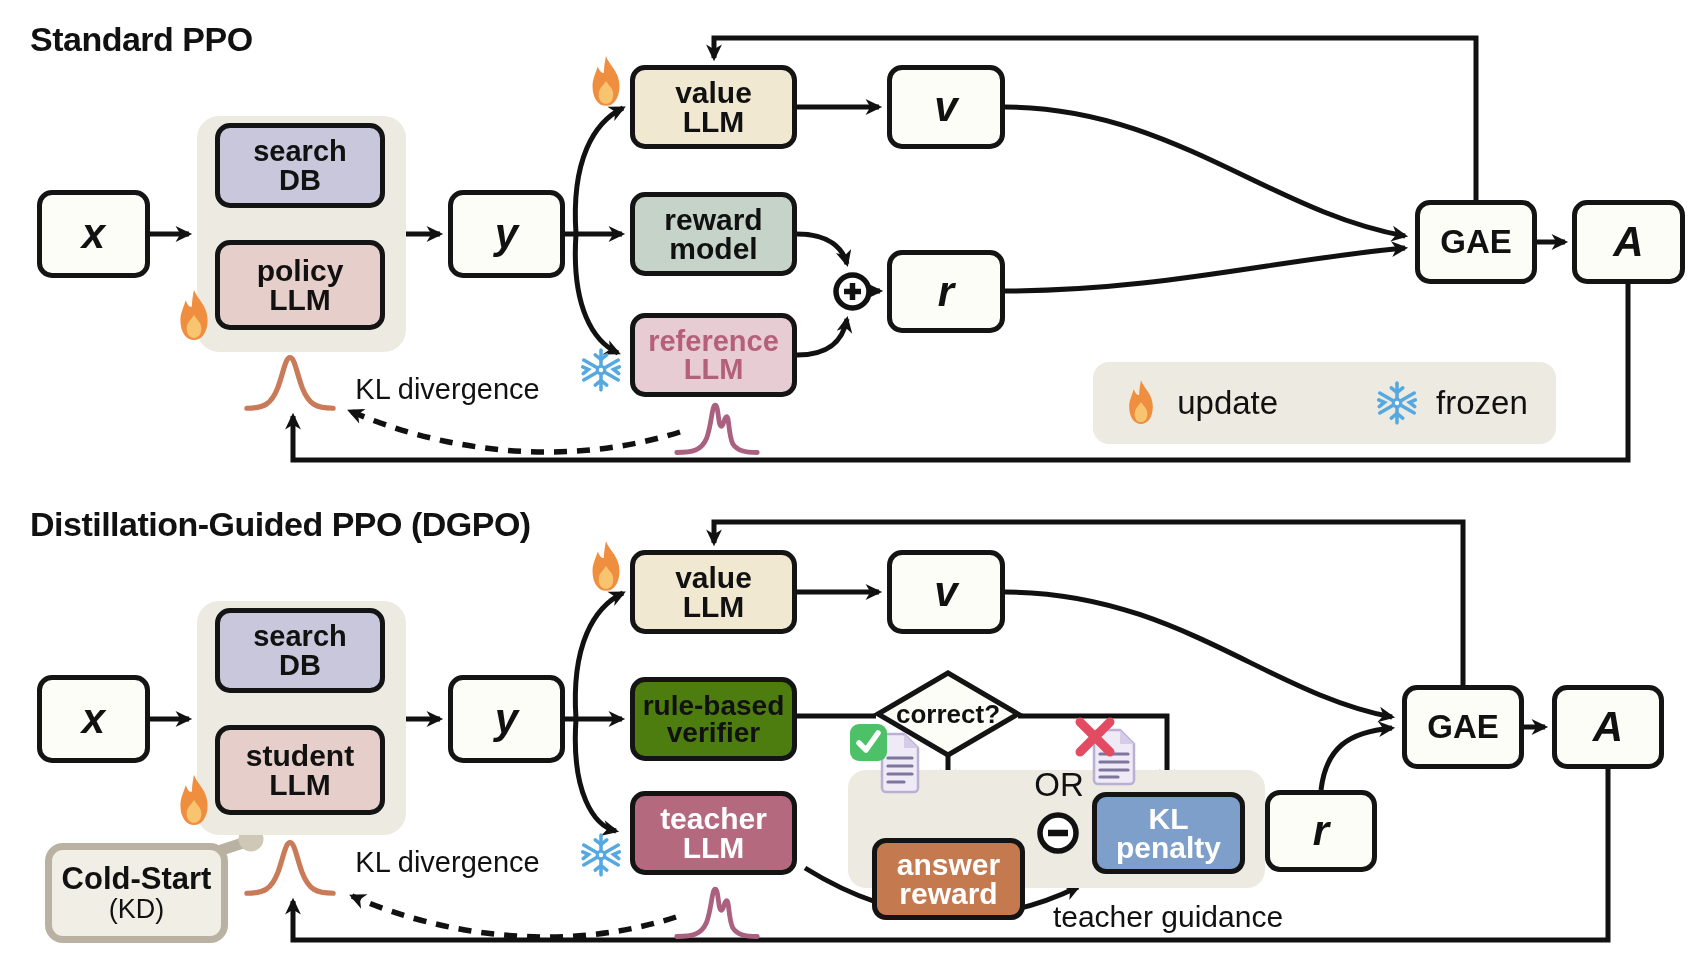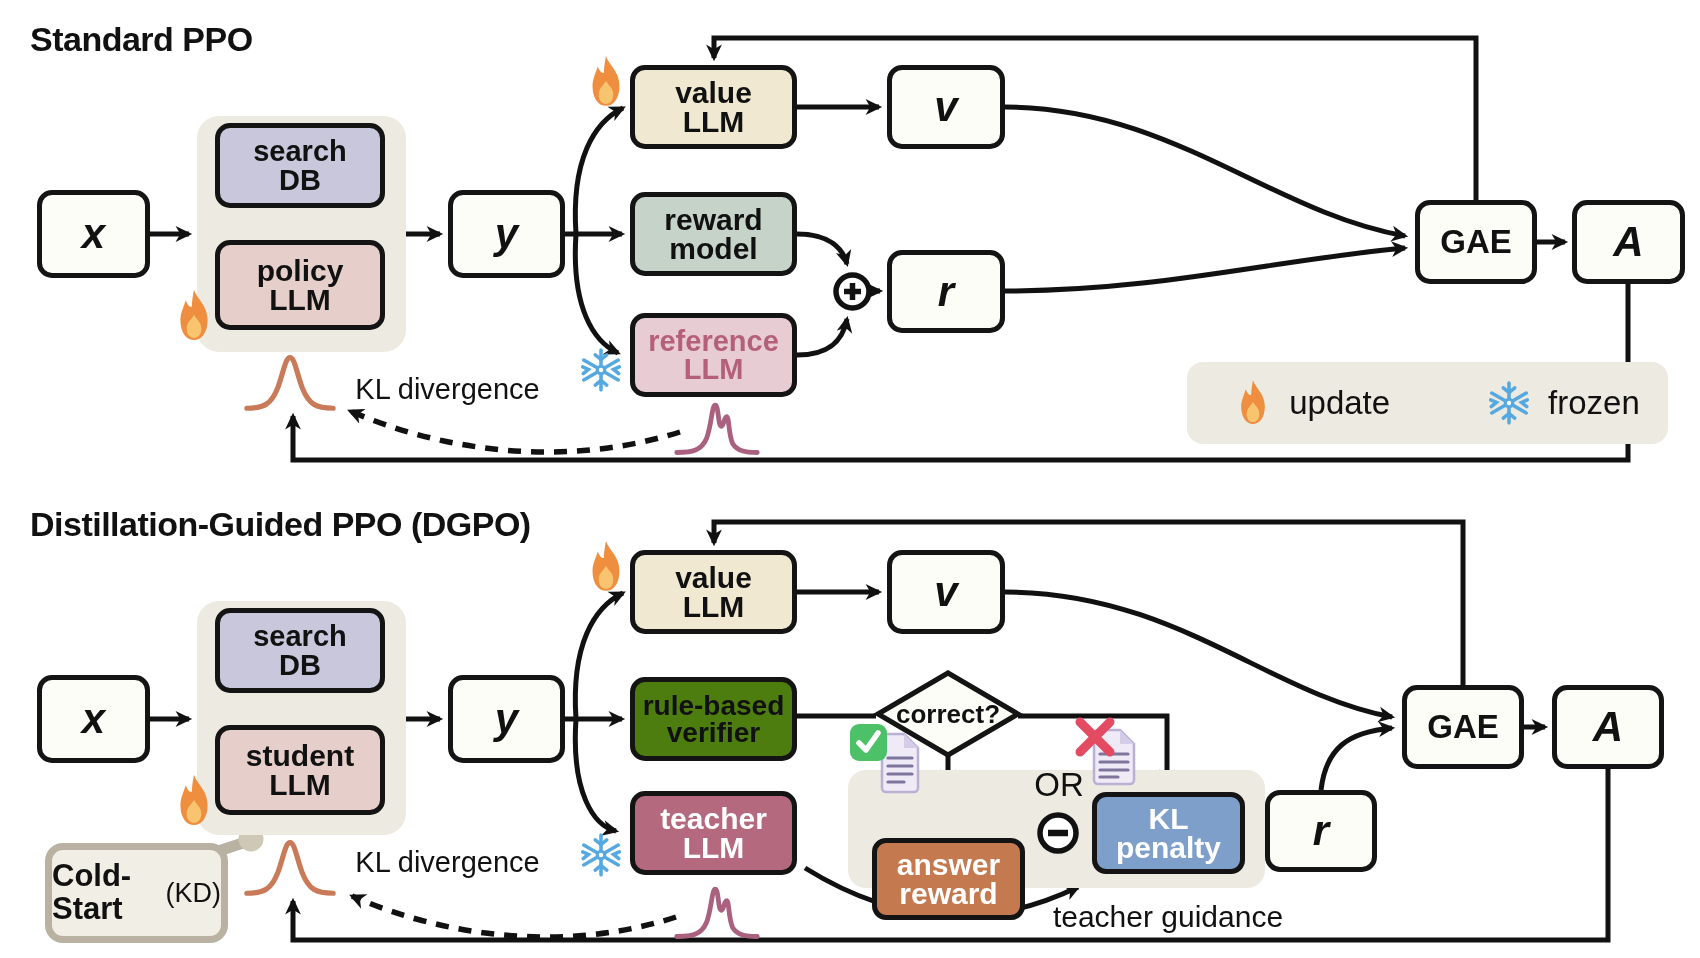--- a/index.html
+++ b/index.html
@@ -19,21 +19,21 @@
   .math{font-style:italic;font-size:42px;font-weight:bold;}
   .panel{position:absolute;background:#edeae1;border-radius:22px;}
   .flt{position:absolute;font-weight:bold;white-space:nowrap;}
   .legend{
     position:absolute;background:#edeae1;border-radius:16px;
     display:flex;align-items:center;justify-content:center;gap:16px;
   }
   .legend .lgtxt{font-size:33px;font-weight:normal;}
   .coldstart{
     position:absolute;background:#f1eee5;border:7px solid #b9b2a2;border-radius:18px;
-    display:flex;flex-direction:row;align-items:center;justify-content:center;
+    display:flex;flex-direction:column;align-items:center;justify-content:center;
     box-sizing:border-box;line-height:1.05;
   }
   .cs-main{font-size:31px;font-weight:bold;}
   .cs-sub{font-size:27px;font-weight:normal;}
   .wtxt{color:#fff;}
 </style>
 </head>
 <body>
 
 <div id="canvas">
@@ -174,21 +174,21 @@
       <line x1="5.5" y1="12.5" x2="38.5" y2="31.5"></line>
       <line x1="38.5" y1="12.5" x2="5.5" y2="31.5"></line>
       <path d="M16.5,7.5 L22,12 L27.5,7.5"></path>
       <path d="M16.5,36.5 L22,32 L27.5,36.5"></path>
       <path d="M4.5,19 L10,21.5 L5,25.5"></path>
       <path d="M39.5,19 L34,21.5 L39,25.5"></path>
     </g>
     <circle cx="22" cy="22" r="3.6" fill="#fff" stroke="#56a9e0" stroke-width="3"></circle>
   </svg>
 
-  <div class="legend" style="left:1187px;top:362px;width:463px;height:82px;padding-left:18px;">
+  <div class="legend" style="left:1093px;top:362px;width:463px;height:82px;">
     <svg width="40" height="50" viewBox="0 0 44 54">
       <path d="M22 2 C25 11 35 17 35 31 C35 43 29 50 22 50 C15 50 9 43 9 31 C9 24 12 19 14 12 C16 17 18 19 20 18 C20 13 21 7 22 2 Z" fill="#ef8e3e"></path>
       <path d="M22 26 C25 31 29 33 29 39 C29 45 25.7 48 22 48 C18.3 48 15 45 15 39 C15 33 19 31 22 26 Z" fill="#f8c470"></path>
     </svg>
     <span class="lgtxt">update</span>
     <span style="width:64px;"></span>
     <svg width="46" height="46" viewBox="0 0 44 44">
       <g stroke="#56a9e0" stroke-width="3.4" stroke-linecap="round" fill="none">
         <line x1="22" y1="3" x2="22" y2="41"></line>
         <line x1="5.5" y1="12.5" x2="38.5" y2="31.5"></line>

